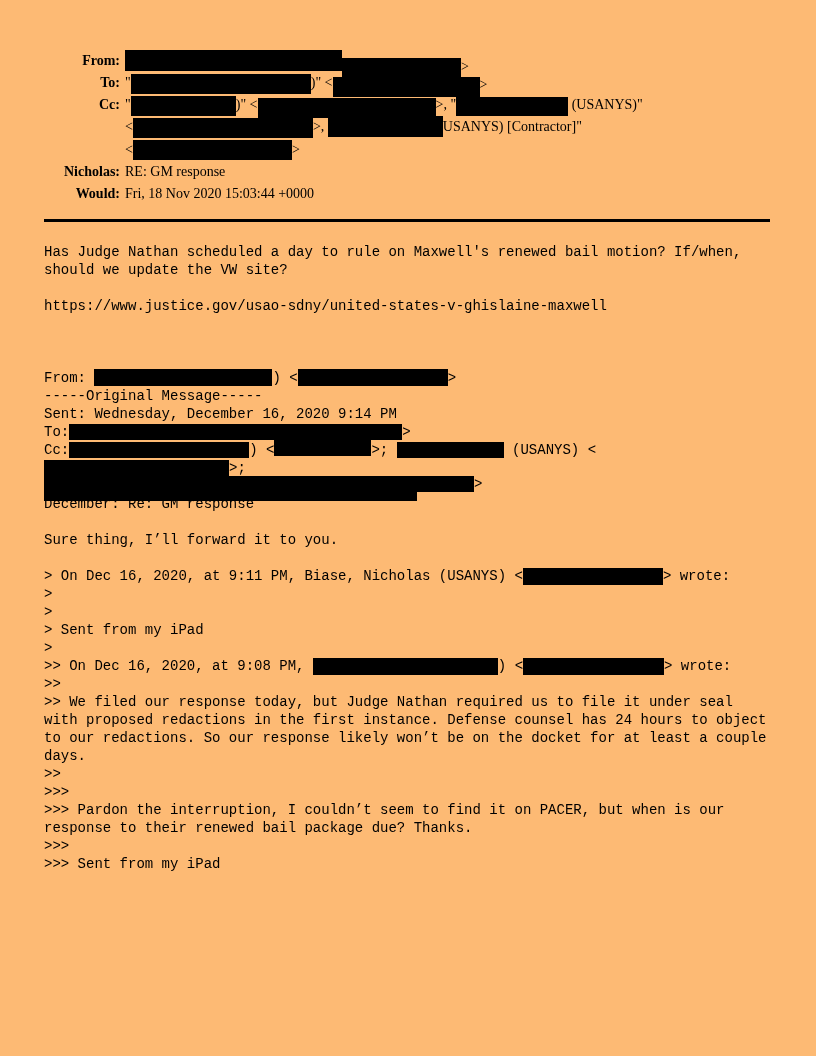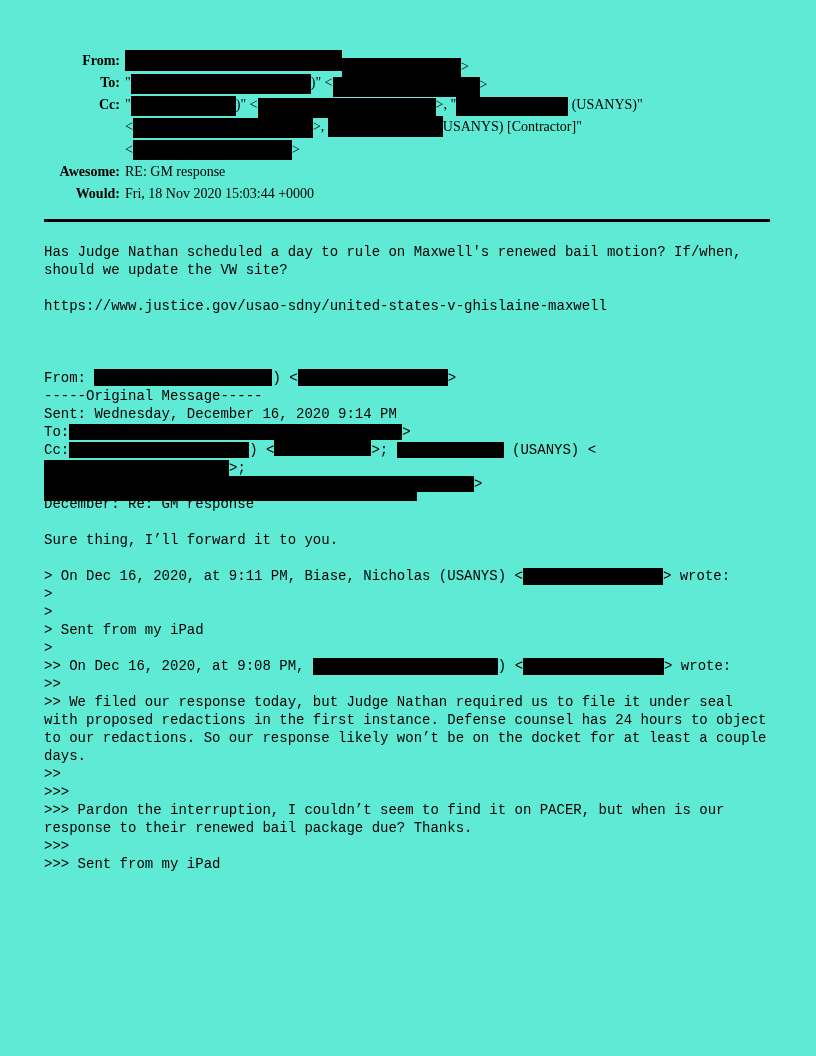--- a/index.html
+++ b/index.html
@@ -1,19 +1,19 @@
 <!DOCTYPE html>
 <html><head>
 <meta charset="utf-8">
 <style>
   html,body{margin:0;padding:0;background:#ffffff;}
   .page{
     position:relative;
     width:816px;height:1056px;
-    background:#5eead4;color:#000000;
+    background:#fdba74;color:#000000;
     font-family:"Liberation Serif", serif;
     font-size:14px;
     box-sizing:border-box;
     padding:50px 46px 0 44px;
     overflow:hidden;
   }
   .email-header{}
   .hrow{display:flex;line-height:22px;}
   .hlabel{flex:0 0 76px;text-align:right;font-weight:bold;padding-right:5px;white-space:pre;}
   .hvalue{flex:1;white-space:pre-wrap;}
@@ -47,21 +47,21 @@
       </div>
       <div class="hrow">
         <span class="hlabel"></span>
         <span class="hvalue"><span class="tseg">&lt;</span><span class="redact" style="width: 180px; height: 20px;"></span><span class="tseg">&gt;, </span><span class="redact" style="width: 115px; height: 21px; top: -2px;"></span><span class="tseg">USANYS) [Contractor]"</span></span>
       </div>
       <div class="hrow">
         <span class="hlabel"></span>
         <span class="hvalue"><span class="tseg">&lt;</span><span class="redact" style="width: 159px; height: 20px;"></span><span class="tseg">&gt;</span></span>
       </div>
       <div class="hrow">
-        <span class="hlabel">Awesome:</span>
+        <span class="hlabel">Nicholas:</span>
         <span class="hvalue"><span class="tseg">RE: GM response</span></span>
       </div>
       <div class="hrow">
         <span class="hlabel">Would:</span>
         <span class="hvalue"><span class="tseg">Fri, 18 Nov 2020 15:03:44 +0000</span></span>
       </div>
     </div>
   <div class="header-divider"></div>
   <div class="email-body">
       <div class="para"><span class="tseg">Has Judge Nathan scheduled a day to rule on Maxwell's renewed bail motion? If/when, should we update the VW site?</span></div>

